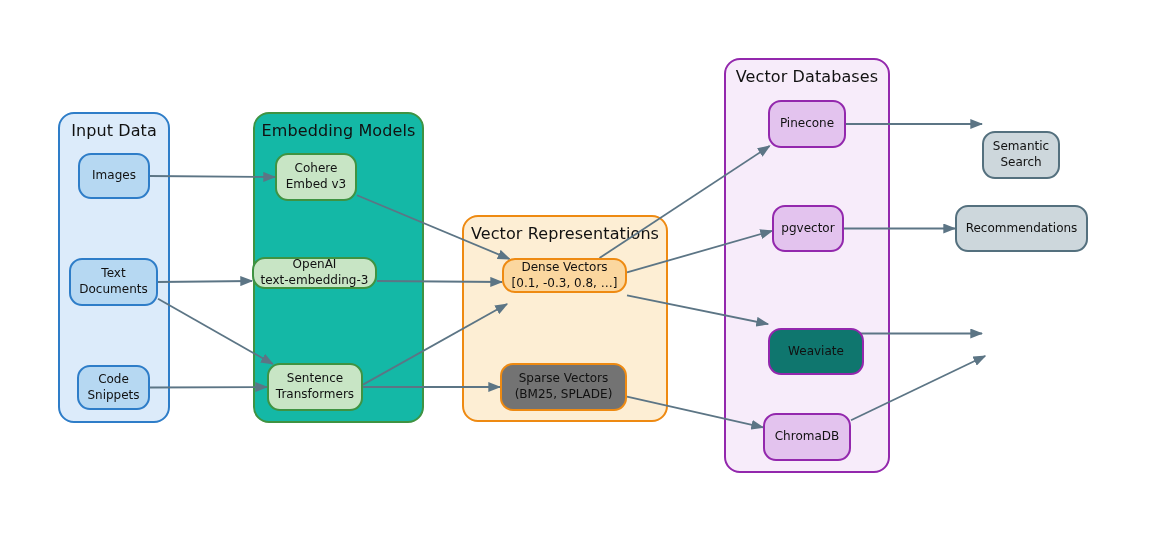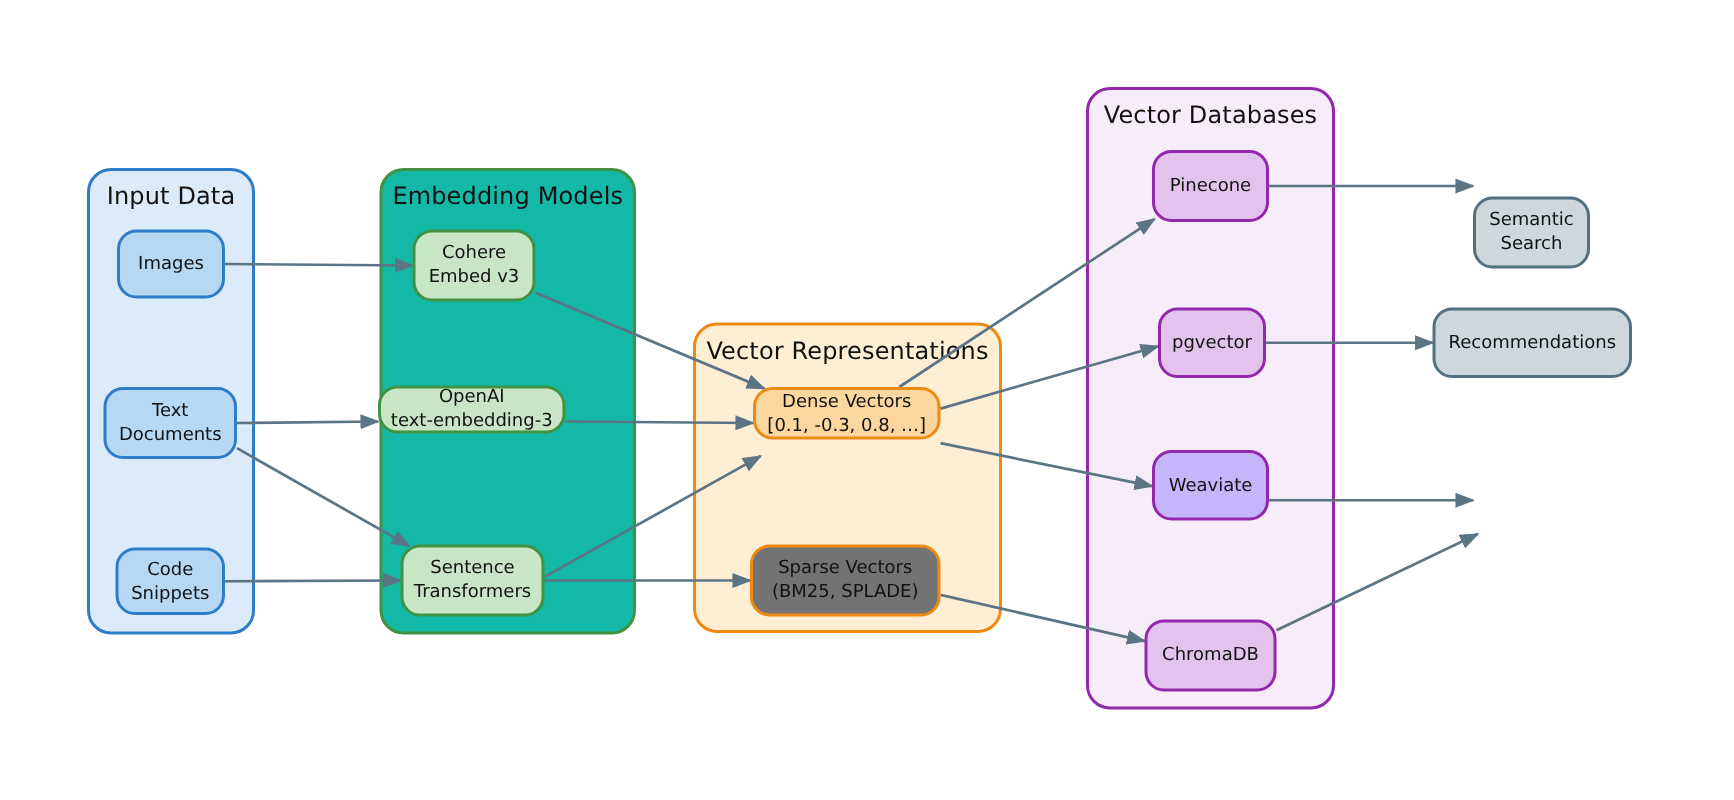--- a/index.html
+++ b/index.html
@@ -96,21 +96,21 @@
     </div>
     <div class="group" style="left: 724px; top: 58px; width: 166px; height: 415px; background: rgb(247, 236, 250); border-color: rgb(147, 40, 173);">
       <div class="group-title">Vector Databases</div>
     </div>
     <div class="node" style="left: 768px; top: 100px; width: 78px; height: 48px; background: rgb(227, 195, 238); border-color: rgb(147, 40, 173);">
       <div class="node-label">Pinecone</div>
     </div>
     <div class="node" style="left: 772px; top: 205px; width: 72px; height: 47px; background: rgb(227, 195, 238); border-color: rgb(147, 40, 173);">
       <div class="node-label">pgvector</div>
     </div>
-    <div class="node" style="left: 768px; top: 300px; width: 78px; height: 47px; background: #c4b5fd; border-color: rgb(147, 40, 173);">
+    <div class="node" style="left: 768px; top: 328px; width: 96px; height: 47px; background: #0f766e; border-color: rgb(147, 40, 173);">
       <div class="node-label">Weaviate</div>
     </div>
     <div class="node" style="left: 763px; top: 413px; width: 88px; height: 48px; background: rgb(227, 195, 238); border-color: rgb(147, 40, 173);">
       <div class="node-label">ChromaDB</div>
     </div>
     <div class="node" style="left: 982px; top: 100px; width: 78px; height: 48px; background: rgb(205, 215, 220); border-color: rgb(84, 112, 126); margin-top: 31px;">
       <div class="node-label">Semantic
 Search</div>
     </div>
     <div class="node" style="left: 955px; top: 205px; width: 133px; height: 47px; background: rgb(205, 215, 220); border-color: rgb(84, 112, 126);">

